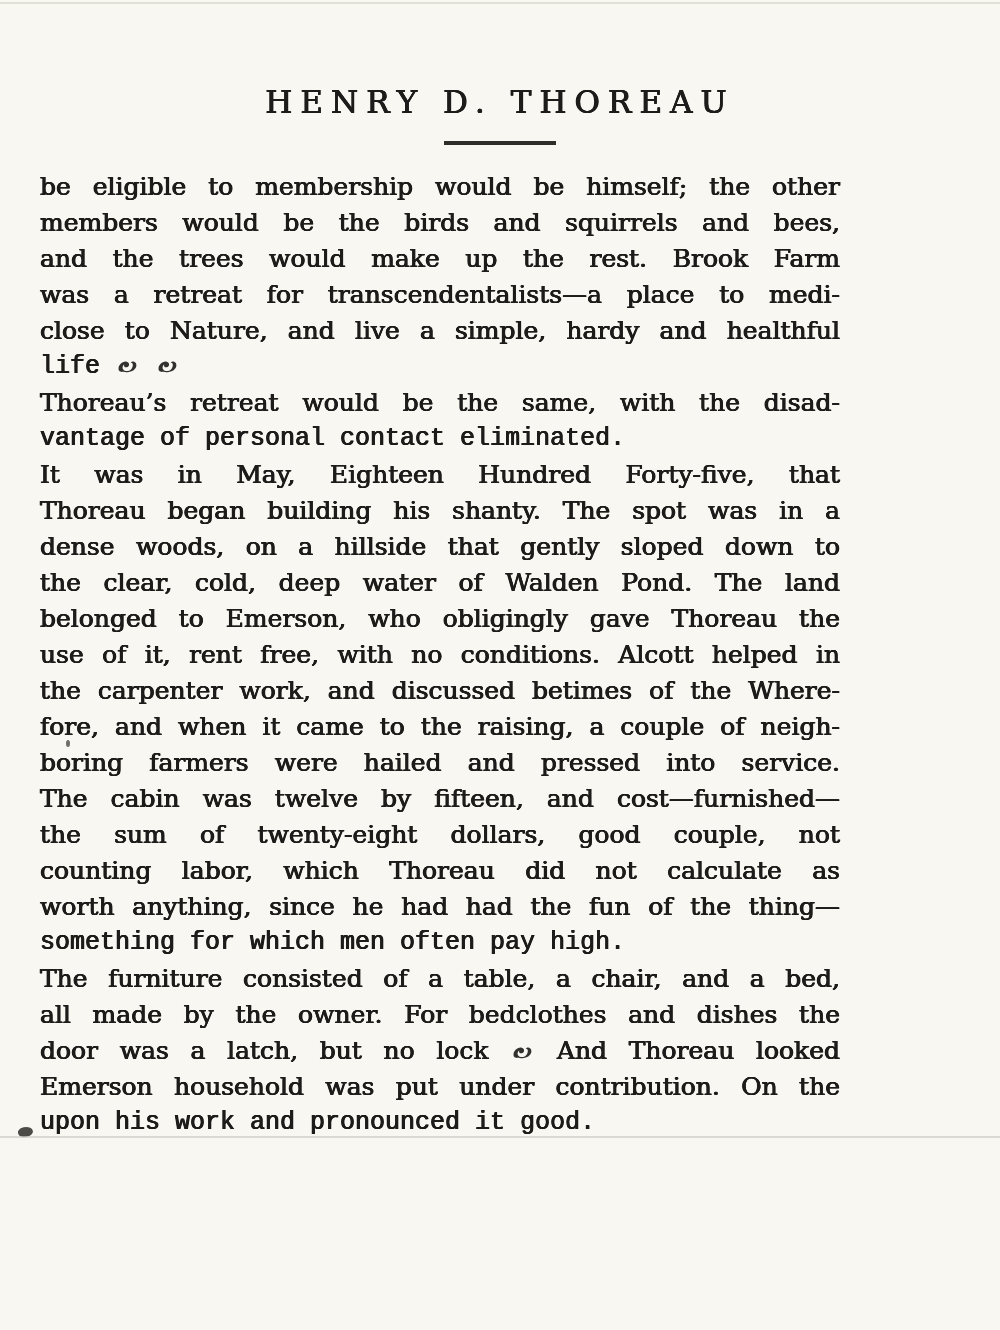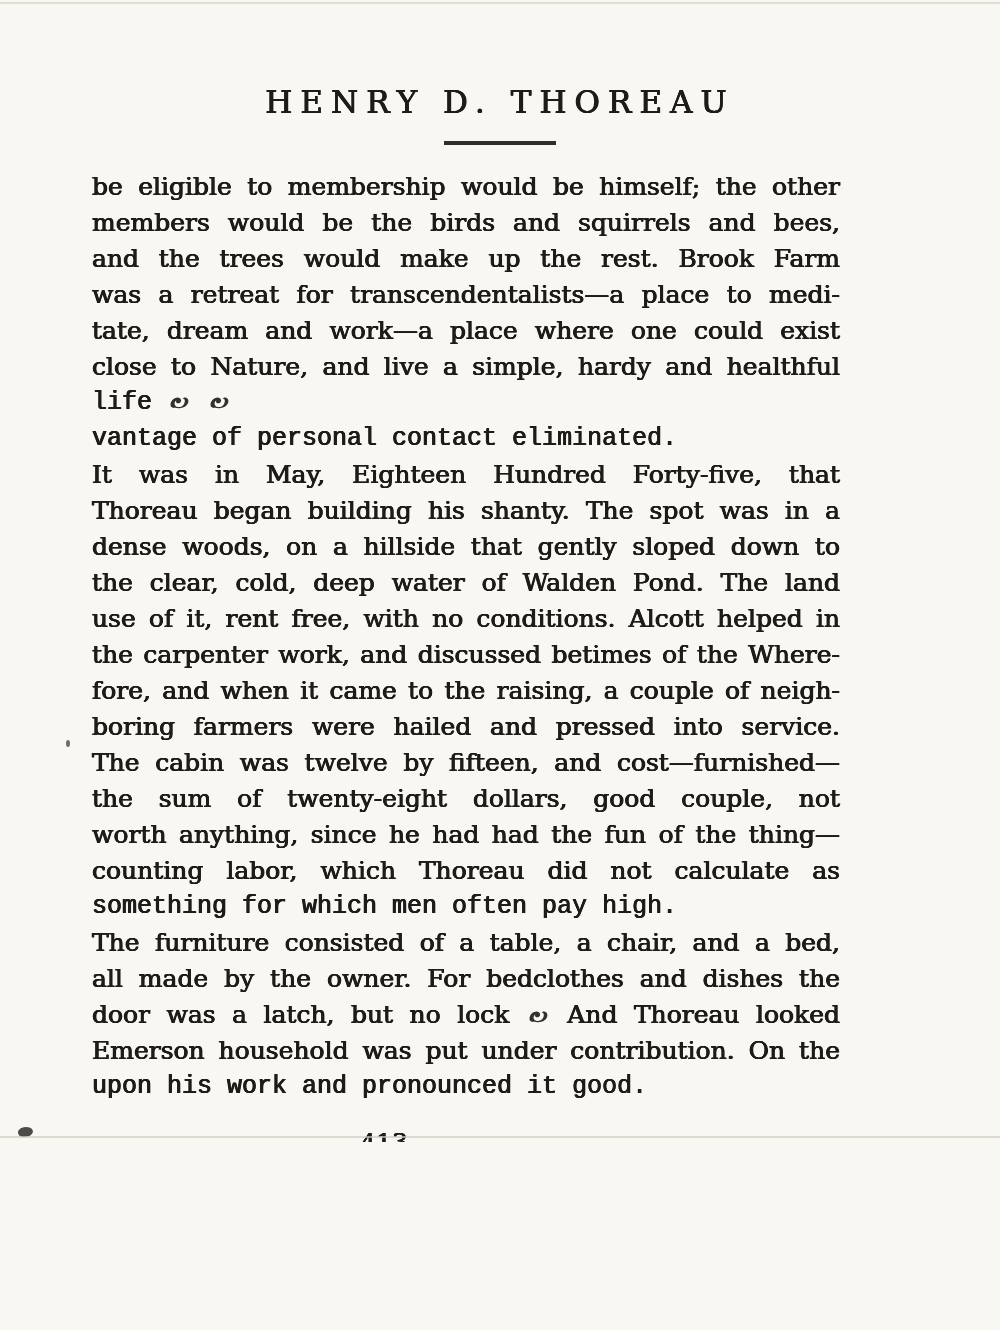--- a/index.html
+++ b/index.html
@@ -37,21 +37,21 @@
   }
   .title-rule {
     width: 112px;
     height: 4px;
     background: var(--ink);
     margin: 22px auto 0 auto;
     opacity: 0.92;
   }
   .body-text {
     margin-top: 24px;
-    padding-left: 92px;
+    padding-left: 40px;
     width: 840px; 
   }
   .para { margin: 0; }
   .line {
     font-size: 25px;
     line-height: 36px;
     text-align: justify;
     text-align-last: justify;
     white-space: normal;
     color: var(--ink);
@@ -121,44 +121,45 @@
   <h1 class="title inked">HENRY D. THOREAU</h1>
 
   <div class="title-rule"></div>
 
   <div class="body-text inked">
       <div class="para">
         <div class="line">be eligible to membership would be himself; the other</div>
         <div class="line">members would be the birds and squirrels and bees,</div>
         <div class="line">and the trees would make up the rest. Brook Farm</div>
         <div class="line">was a retreat for transcendentalists—a place to medi-</div>
-        <div class="line">tate, dream and work—a place where one could exist</div>
         <div class="line">close to Nature, and live a simple, hardy and healthful</div>
         <div class="line last">life <span class="orn"><svg viewBox="0 0 26 18">
               <path d="M2 13 C1 7 7 2 12 3 C16 4 16 9 12 10 C9.5 10.5 8 8.5 9 6.5 C5.5 9 6.5 14 11 14.5 C16 15 19 12 19.5 8 C20 5.5 18.5 4 17 4.5 C19 1.5 24 3 24 7.5 C24 12.5 18 16.5 11.5 16 C6.5 15.6 2.5 16 2 13 Z"></path>
             </svg></span> <span class="orn"><svg viewBox="0 0 26 18">
               <path d="M2 13 C1 7 7 2 12 3 C16 4 16 9 12 10 C9.5 10.5 8 8.5 9 6.5 C5.5 9 6.5 14 11 14.5 C16 15 19 12 19.5 8 C20 5.5 18.5 4 17 4.5 C19 1.5 24 3 24 7.5 C24 12.5 18 16.5 11.5 16 C6.5 15.6 2.5 16 2 13 Z"></path>
             </svg></span></div>
       </div>
       <div class="para">
+        <div class="line">Thoreau’s retreat would be the same, with the disad-</div>
         <div class="line last">vantage of personal contact eliminated.</div>
       </div>
       <div class="para">
         <div class="line">It was in May, Eighteen Hundred Forty-five, that</div>
         <div class="line">Thoreau began building his shanty. The spot was in a</div>
         <div class="line">dense woods, on a hillside that gently sloped down to</div>
         <div class="line">the clear, cold, deep water of Walden Pond. The land</div>
+        <div class="line">belonged to Emerson, who obligingly gave Thoreau the</div>
         <div class="line">use of it, rent free, with no conditions. Alcott helped in</div>
         <div class="line">the carpenter work, and discussed betimes of the Where-</div>
         <div class="line">fore, and when it came to the raising, a couple of neigh-</div>
         <div class="line">boring farmers were hailed and pressed into service.</div>
         <div class="line">The cabin was twelve by fifteen, and cost—furnished—</div>
         <div class="line">the sum of twenty-eight dollars, good couple, not</div>
+        <div class="line">counting labor, which Thoreau did not calculate as</div>
         <div class="line">worth anything, since he had had the fun of the thing—</div>
-        <div class="line">counting labor, which Thoreau did not calculate as</div>
         <div class="line last">something for which men often pay high.</div>
       </div>
       <div class="para">
         <div class="line">The furniture consisted of a table, a chair, and a bed,</div>
         <div class="line">all made by the owner. For bedclothes and dishes the</div>
         <div class="line">door was a latch, but no lock <span class="orn"><svg viewBox="0 0 26 18">
               <path d="M2 13 C1 7 7 2 12 3 C16 4 16 9 12 10 C9.5 10.5 8 8.5 9 6.5 C5.5 9 6.5 14 11 14.5 C16 15 19 12 19.5 8 C20 5.5 18.5 4 17 4.5 C19 1.5 24 3 24 7.5 C24 12.5 18 16.5 11.5 16 C6.5 15.6 2.5 16 2 13 Z"></path>
             </svg></span> And Thoreau looked</div>
         <div class="line">Emerson household was put under contribution. On the</div>
         <div class="line last">upon his work and pronounced it good.</div>

